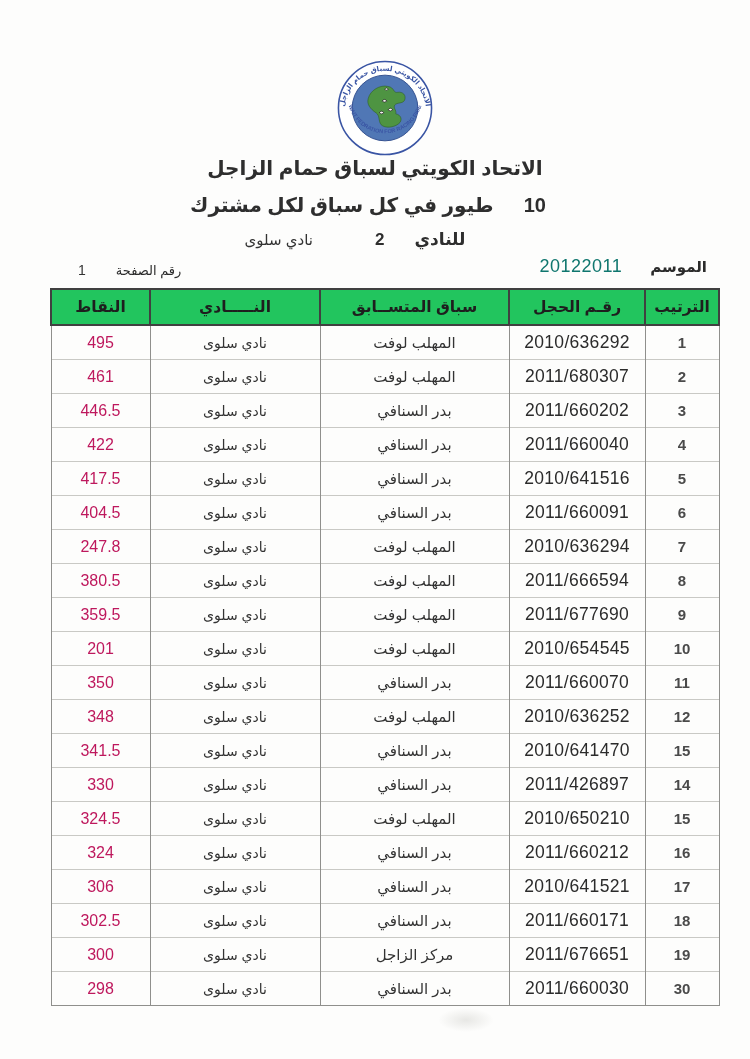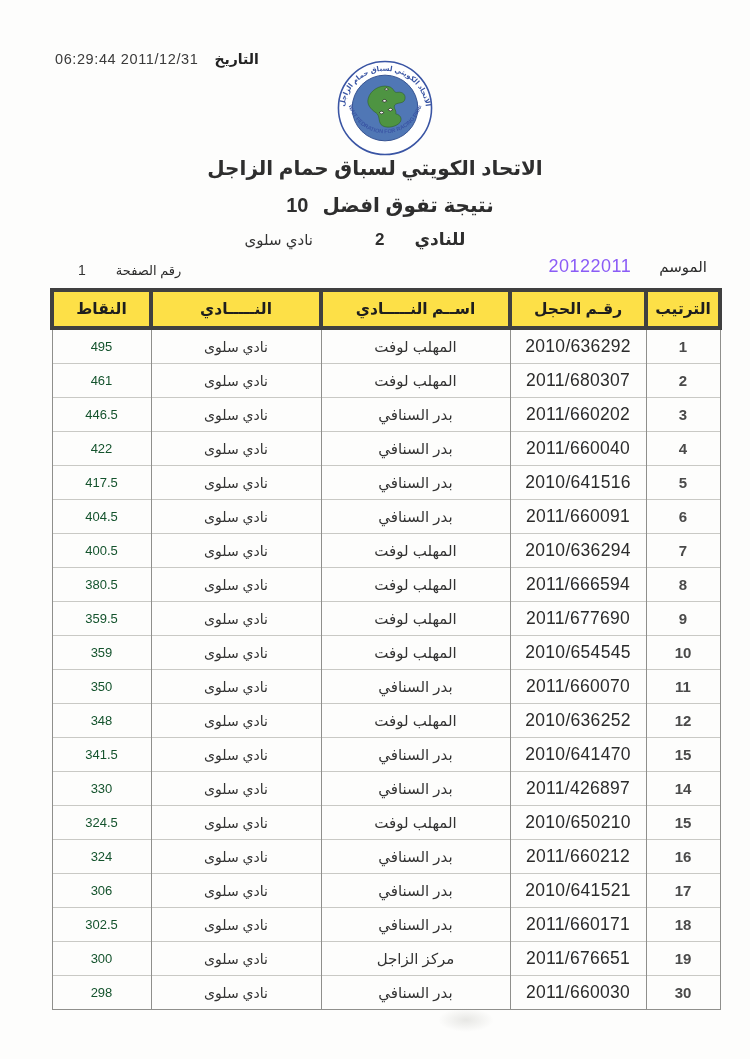--- a/index.html
+++ b/index.html
@@ -46,75 +46,71 @@
     font-size: 17px; font-weight: bold; color: #2e2e2e;
   }
   .club-line .club-number { margin-right: 30px; margin-left: 62px; }
   .club-line .club-name { font-size: 15px; font-weight: normal; color: #333; }
 
   
   .season-group {
     position: absolute; top: 256px; right: 43px;
     display: flex; align-items: baseline; gap: 28px; direction: rtl;
   }
-  .season-label { font-size: 15px; font-weight: normal; }
-  .season-value { font-size: 18px; color: #8b5cf6; letter-spacing: 0.5px; }
+  .season-label { font-size: 15px; font-weight: bold; }
+  .season-value { font-size: 18px; color: #0f766e; letter-spacing: 0.5px; }
   .page-group {
     position: absolute; top: 262px; left: 78px;
     display: flex; align-items: baseline; gap: 30px; direction: rtl;
   }
   .page-label { font-size: 13px; font-weight: normal; }
   .page-number { font-size: 14px; color: #333; }
 
   
   .results-table {
     position: absolute; top: 288px; left: 50px;
     width: 668px;
     border-collapse: collapse;
     table-layout: fixed;
     direction: rtl;
     border: 1px solid #8f8f8c;
   }
   .results-table th {
     height: 32px;
-    background: #fde047;
-    border: 4px solid #404040;
+    background: #22c55e;
+    border: 2px solid #404040;
     font-size: 15.5px; font-weight: bold; color: #1e1e1e;
     text-align: center; vertical-align: middle;
   }
   .results-table td {
     height: 31px;
     background: #fdfdfc;
     border-left: 1px solid #8f8f8c;
     border-right: 1px solid #8f8f8c;
     border-top: 1px solid #c9c9c5;
     text-align: center; vertical-align: middle;
     overflow: hidden; white-space: nowrap;
   }
   td.col-rank   { font-size: 15px; font-weight: bold; color: #4a4a4a; }
   td.col-ring   { font-size: 17.5px; color: #2b2b2b; letter-spacing: 0.3px; }
   td.col-name   { font-size: 15px; color: #333; margin-top: 41px; }
   td.col-club   { font-size: 14px; color: #333; }
-  td.col-points { font-size: 13px; color: #14532d; }
+  td.col-points { font-size: 16px; color: #be185d; }
 
   
   .smudge {
     position: absolute; left: 438px; top: 1008px; width: 56px; height: 24px;
     background: radial-gradient(ellipse at center, rgba(175,175,168,0.28), rgba(175,175,168,0) 70%);
   }
 </style>
 </head>
 <body>
 
 <div class="page">
 
-  <div class="date-row">
-    <span class="datetime">06:29:44 2011/12/31</span>
-    <span class="date-label" lang="ar">التاريخ</span>
-  </div>
 
   <div class="logo">
     <svg viewBox="0 0 100 100" width="98" height="98" xmlns="http://www.w3.org/2000/svg">
       <defs>
         <path id="arcTop" d="M 8 54 A 42 42 0 1 1 92 54"></path>
         <path id="arcBottom" d="M 12.5 46 A 38.5 38.5 0 0 0 87.5 46"></path>
       </defs>
       <circle cx="50" cy="50" r="47.5" fill="#ffffff" stroke-width="1.6" stroke="#3a55a4"></circle>
       <circle cx="50" cy="50" r="33.5" stroke="#33508f" stroke-width="1" fill="#5077b5"></circle>
       <path d="M 33 40 C 35 32 45 26 53 28 C 60 29 58 35 63 34 C 68 33 72 37 70 42 C 68 46 62 44 60 47 C 58 50 62 52 61 56 C 67 57 68 63 64 66 C 59 70 50 71 46 67 C 43 63 45 58 41 55 C 35 51 31 46 33 40 Z" stroke="#2e5e28" stroke-width="0.6" fill="#4e9442"></path>
@@ -129,22 +125,22 @@
       </text>
       <text font-size="5.6" font-weight="bold" font-family="Liberation Sans, DejaVu Sans, sans-serif" fill="#3a55a4">
         <textPath href="#arcBottom" startOffset="50%" text-anchor="middle">KUWAIT FEDRATION FOR RACING PIGEON</textPath>
       </text>
     </svg>
   </div>
 
   <div class="title1" lang="ar">الاتحاد الكويتي لسباق حمام الزاجل</div>
 
   <div class="title2" lang="ar">
-    <span>نتيجة تفوق  افضل</span>
     <span class="count">10</span>
+    <span>طيور في كل سباق لكل مشترك</span>
   </div>
 
   <div class="club-line" lang="ar">
     <span class="club-label">للنادي</span>
     <span class="club-number">2</span>
     <span class="club-name">نادي سلوى</span>
   </div>
 
   <div class="season-group">
     <span class="season-label" lang="ar">الموسم</span>
@@ -161,21 +157,21 @@
       <col style="width:74px">
       <col style="width:136px">
       <col style="width:189px">
       <col style="width:170px">
       <col style="width:99px">
     </colgroup>
     <thead>
       <tr>
         <th>الترتيب</th>
         <th>رقـم الحجل</th>
-        <th>اســم النـــــادي</th>
+        <th>سباق المتســابق</th>
         <th>النـــــادي</th>
         <th>النقاط</th>
       </tr>
     </thead>
     <tbody>
     <tr>
       <td class="col-rank">1</td>
       <td class="col-ring">2010/636292</td>
       <td class="col-name">المهلب لوفت</td>
       <td class="col-club">نادي سلوى</td>
@@ -220,21 +216,21 @@
       <td class="col-name">بدر السنافي</td>
       <td class="col-club">نادي سلوى</td>
       <td class="col-points">404.5</td>
     </tr>
 
     <tr>
       <td class="col-rank">7</td>
       <td class="col-ring">2010/636294</td>
       <td class="col-name">المهلب لوفت</td>
       <td class="col-club">نادي سلوى</td>
-      <td class="col-points">400.5</td>
+      <td class="col-points">247.8</td>
     </tr>
 
     <tr>
       <td class="col-rank">8</td>
       <td class="col-ring">2011/666594</td>
       <td class="col-name">المهلب لوفت</td>
       <td class="col-club">نادي سلوى</td>
       <td class="col-points">380.5</td>
     </tr>
 
@@ -244,21 +240,21 @@
       <td class="col-name">المهلب لوفت</td>
       <td class="col-club">نادي سلوى</td>
       <td class="col-points">359.5</td>
     </tr>
 
     <tr>
       <td class="col-rank">10</td>
       <td class="col-ring">2010/654545</td>
       <td class="col-name">المهلب لوفت</td>
       <td class="col-club">نادي سلوى</td>
-      <td class="col-points">359</td>
+      <td class="col-points">201</td>
     </tr>
 
     <tr>
       <td class="col-rank">11</td>
       <td class="col-ring">2011/660070</td>
       <td class="col-name">بدر السنافي</td>
       <td class="col-club">نادي سلوى</td>
       <td class="col-points">350</td>
     </tr>
 

